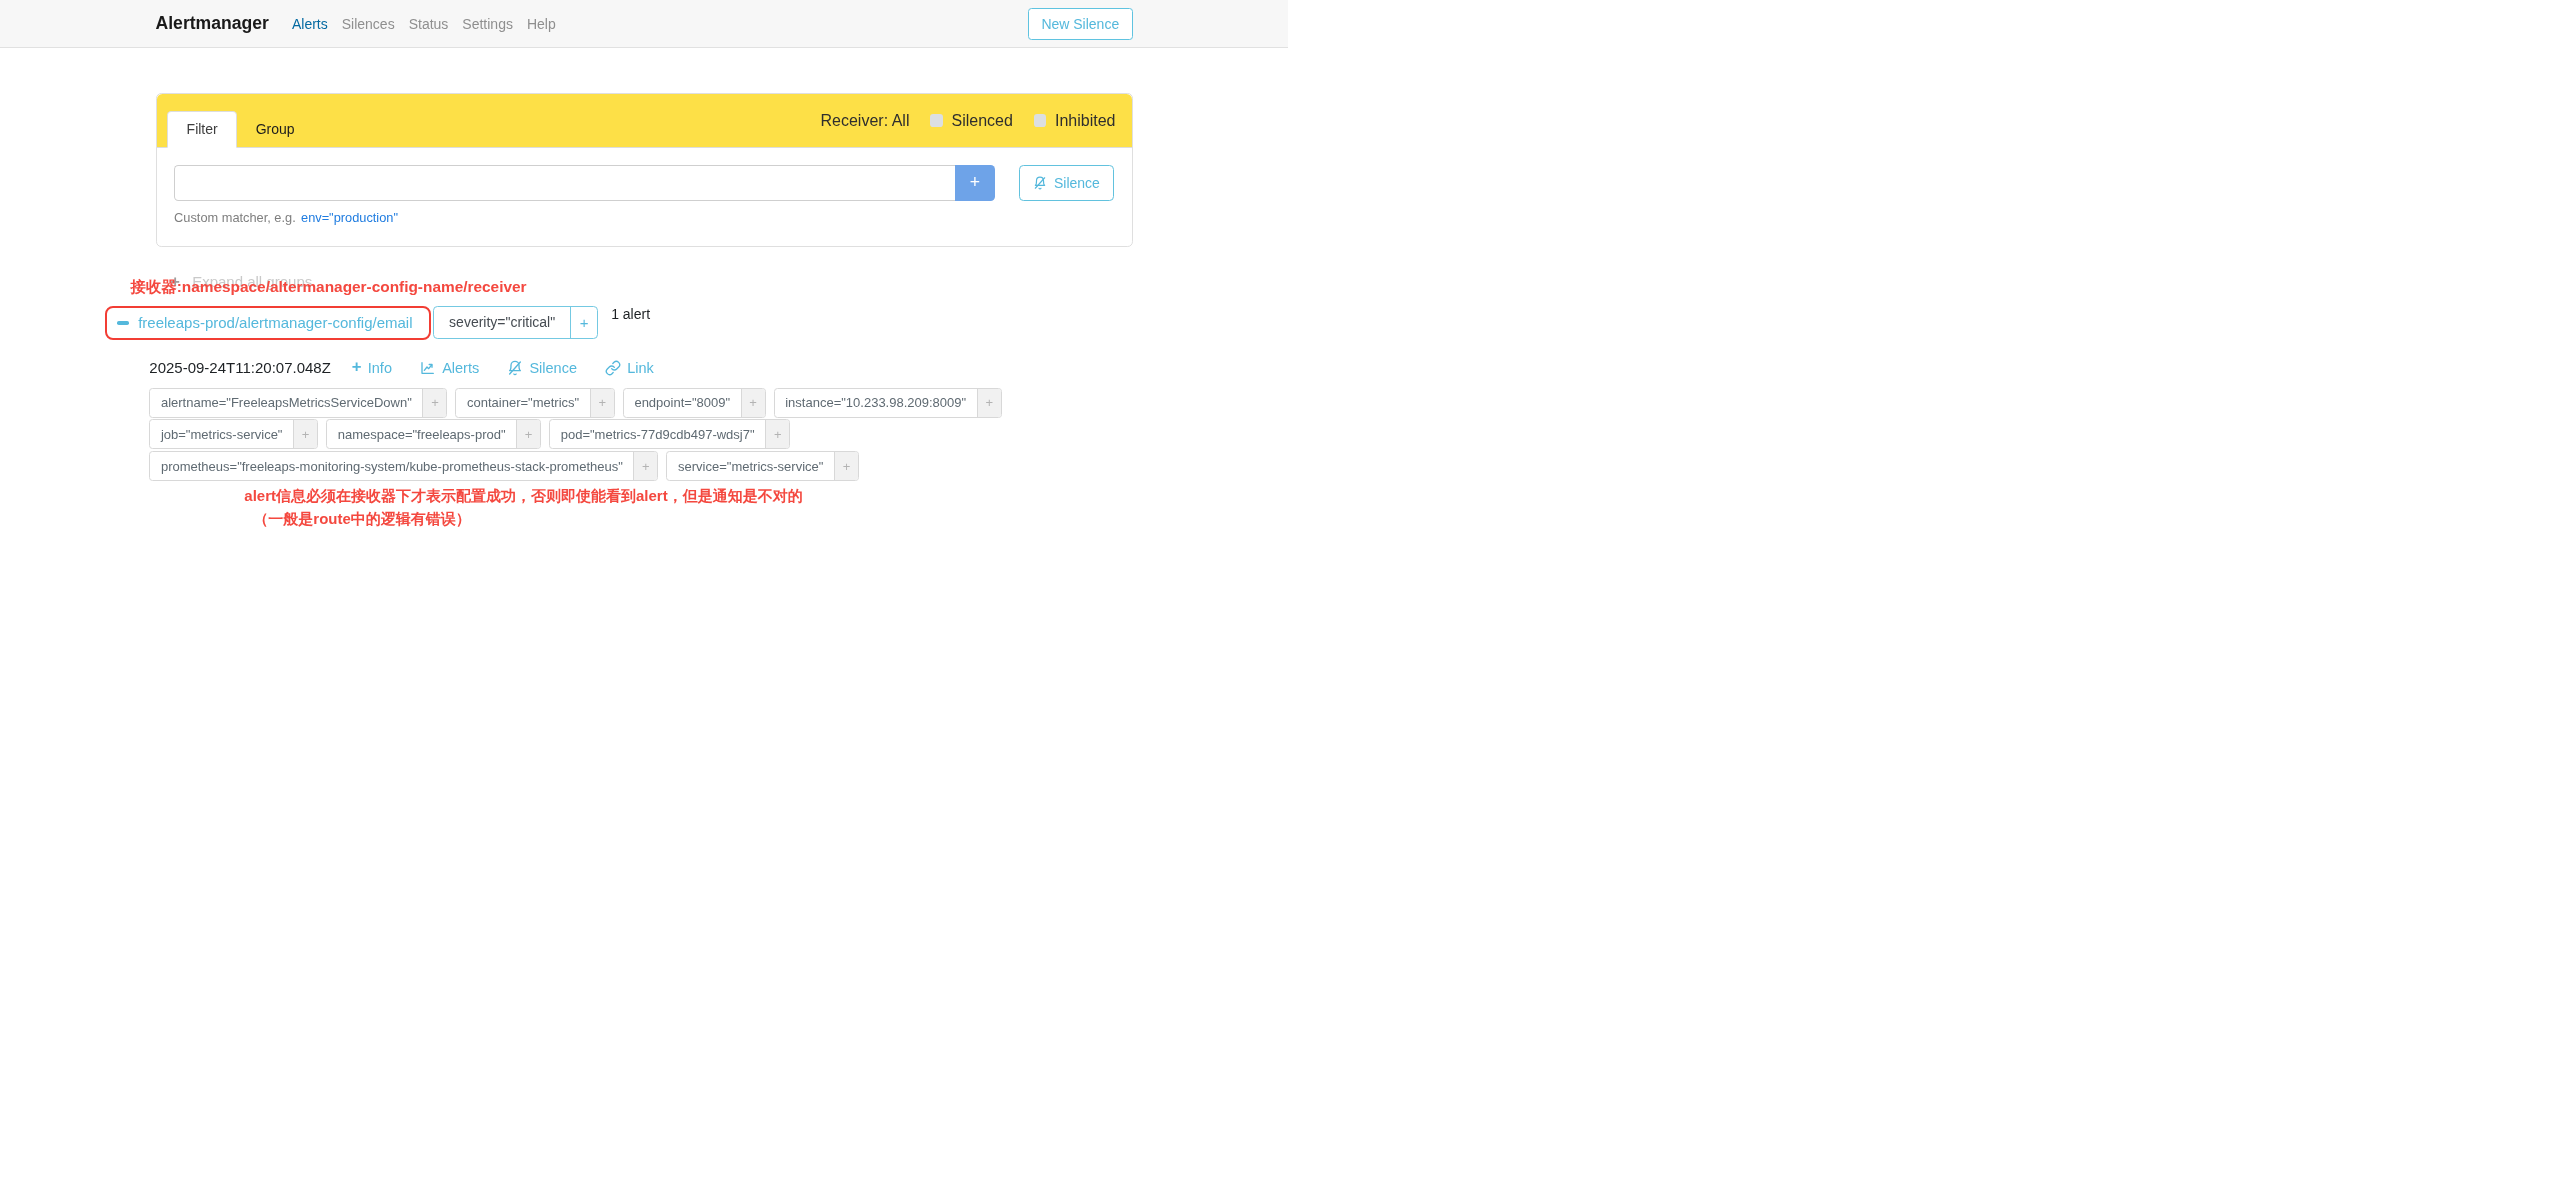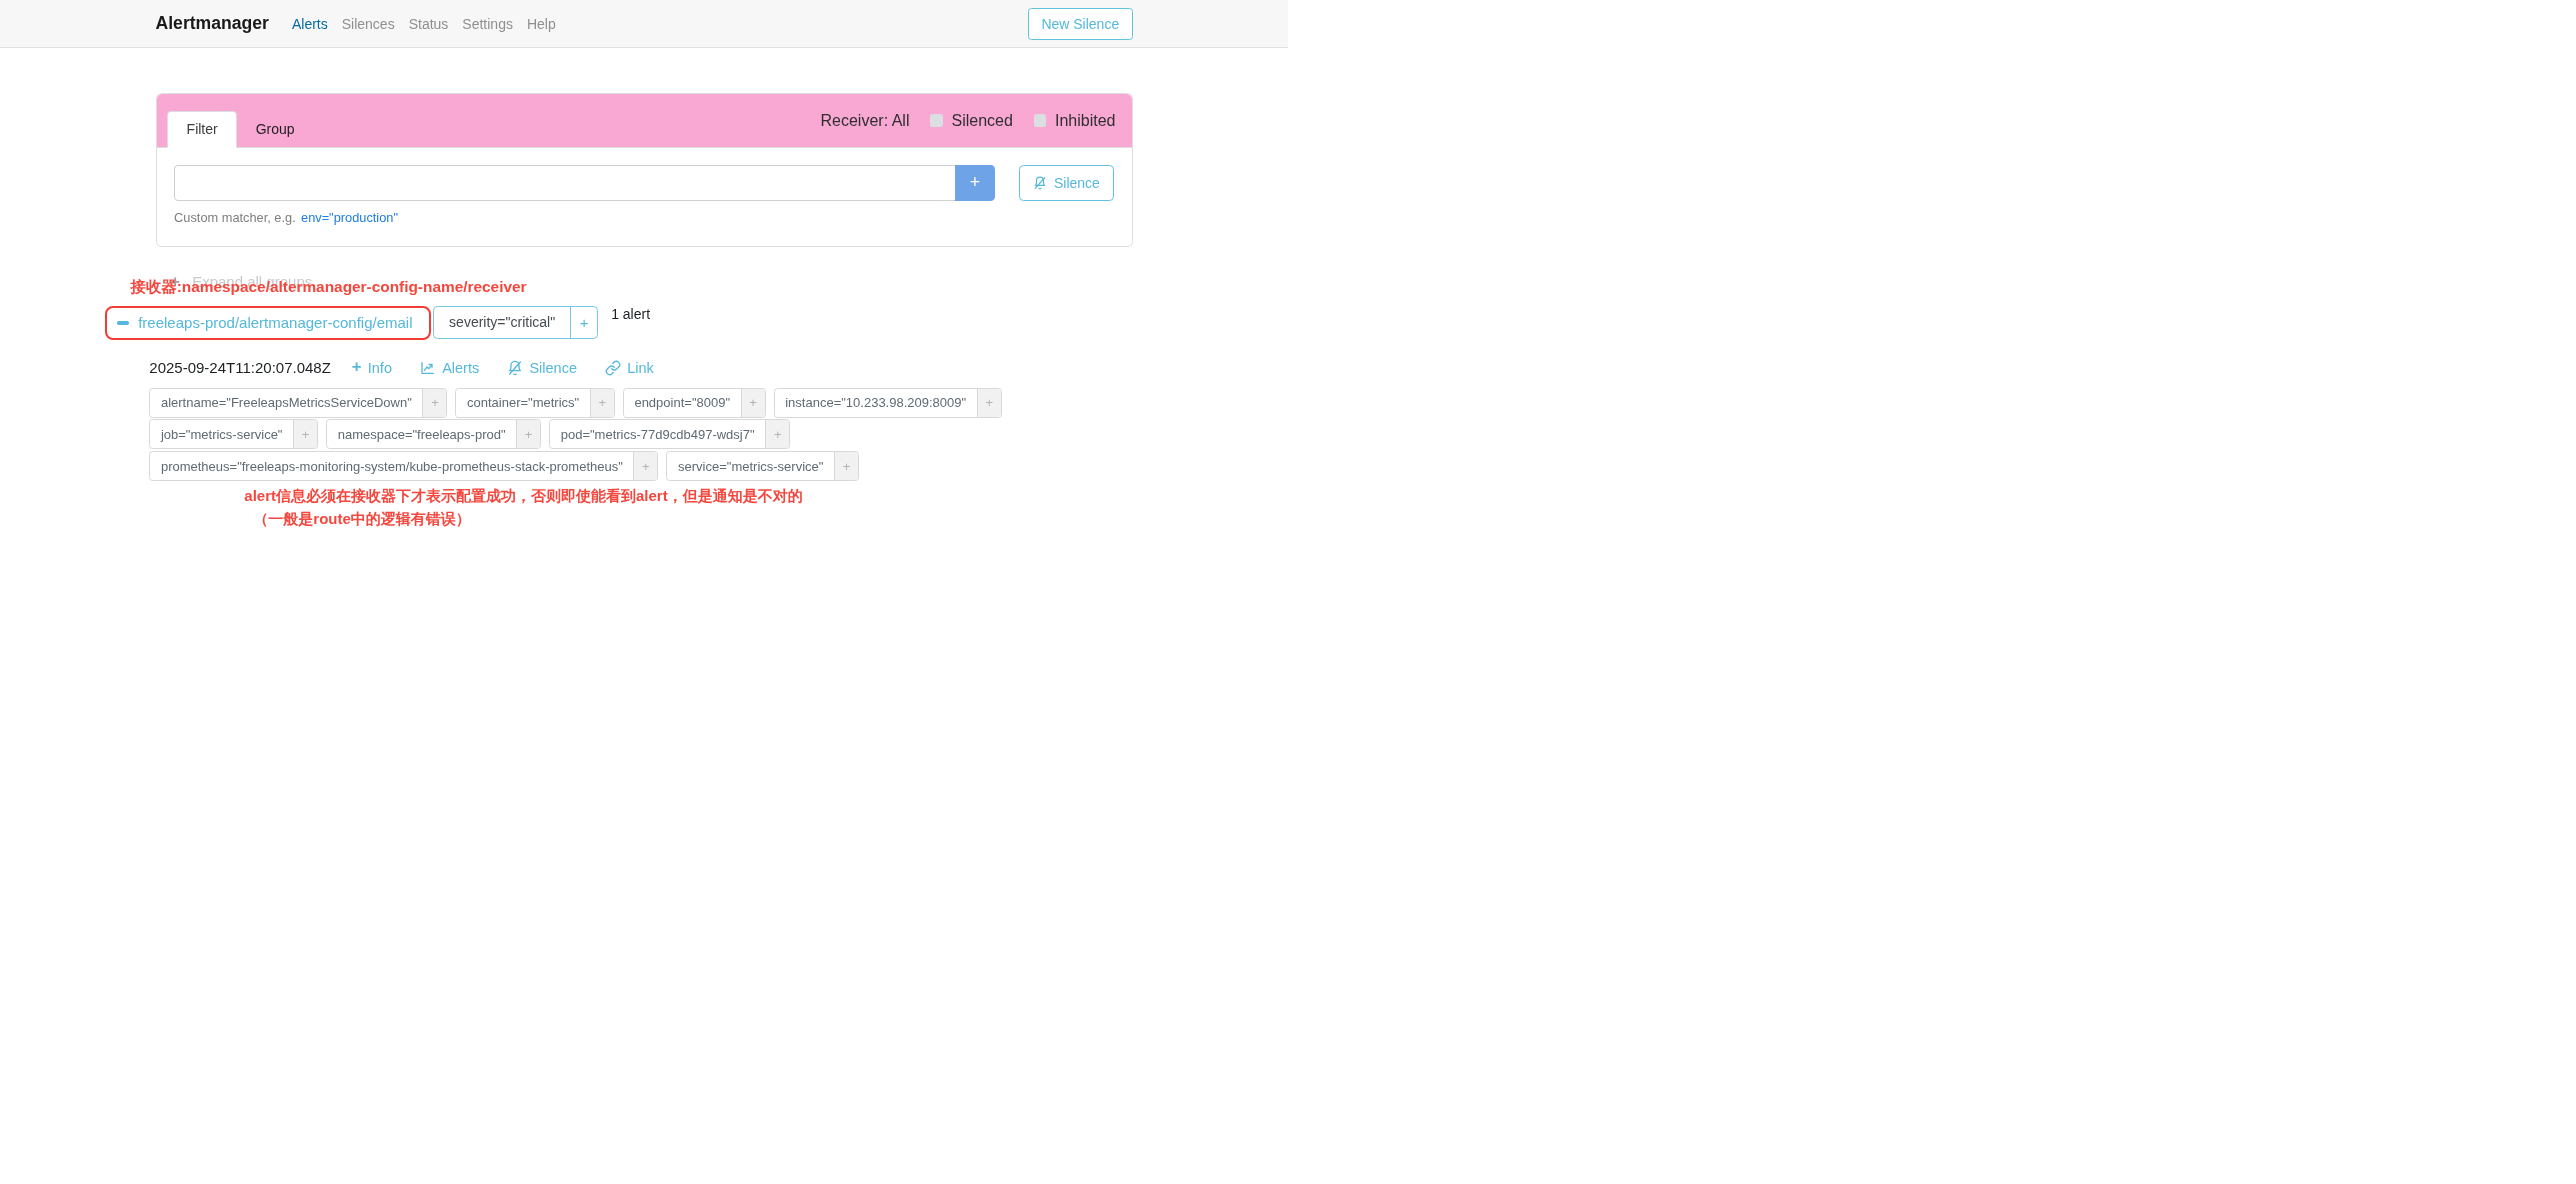--- a/index.html
+++ b/index.html
@@ -15,21 +15,21 @@
   .nav-link { color:#8f8f8f; text-decoration:none; cursor:pointer; }
   .nav-link.active { color:#0369a1; }
   .spacer { flex:1; }
   .btn-new-silence { border:0.9px solid #5fc3e0; color:#54b8dc; background:#fff; border-radius:3.5px;
                      padding:7px 12.3px; font-size:14px; cursor:pointer; }
 
   .container { width:977px; margin:0 auto; }
 
   
   .card { margin-top:45px; border:0.9px solid #dfdfdf; border-radius:5.3px; background:#fff; }
-  .card-header { background:#f9a8d4; border-bottom:0.9px solid #ddd; border-radius:5.3px 5.3px 0 0;
+  .card-header { background:#fde047; border-bottom:0.9px solid #ddd; border-radius:5.3px 5.3px 0 0;
                  display:flex; align-items:flex-end; padding:0 16px 0 10.6px; height:54px; position:relative; }
   .tab { font-size:14px; padding:9.7px 18.5px; color:#1d1d1d; cursor:pointer; }
   .tab.active { background:#fff; border:0.9px solid #ddd; border-bottom:0.9px solid #fff;
                 border-radius:4.4px 4.4px 0 0; margin-bottom:-0.9px; color:#3d3d3d; }
   .header-controls { position:absolute; right:16px; top:0; height:100%; display:flex; align-items:center;
                      font-size:16px; color:#2e2e2e; }
   .hc-label { margin-right:0; }
   .checkbox { width:12.3px; height:12.3px; border-radius:3.1px; background:#dcdfe2; margin:0 8.8px 0 21px; cursor:pointer; }
   .card-body { padding:16.7px 17.6px 21px; }
   .matcher-row { display:flex; }

